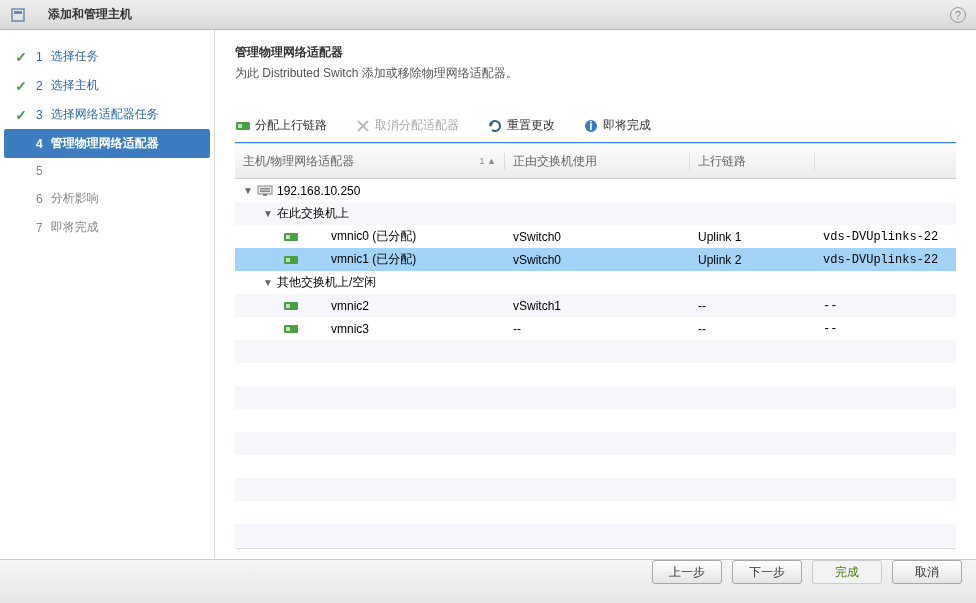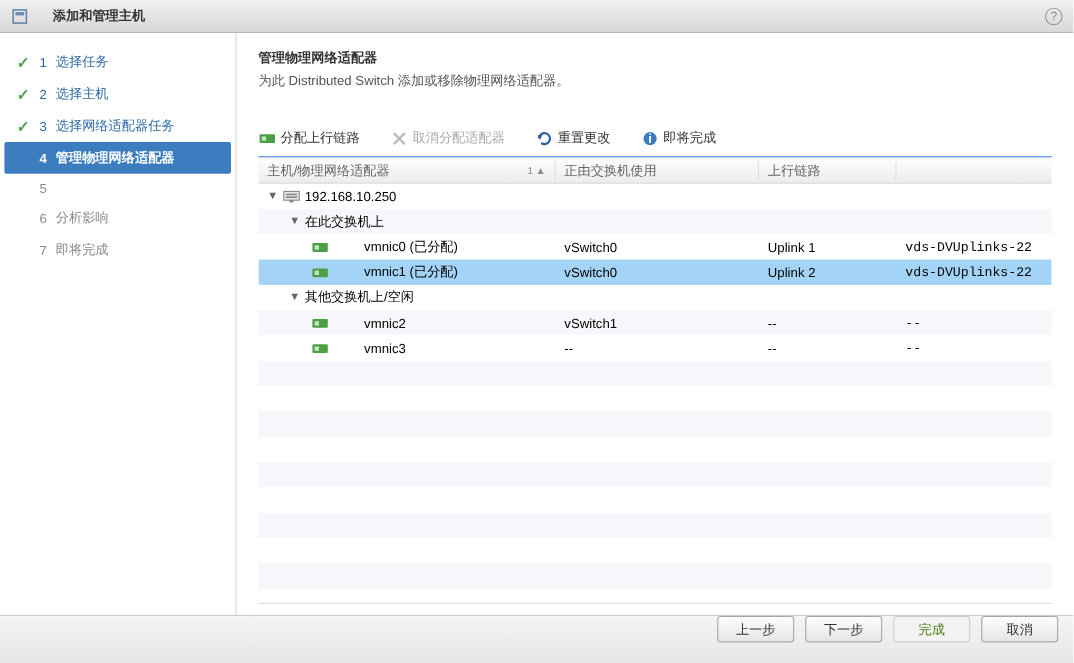--- a/index.html
+++ b/index.html
@@ -20,21 +20,21 @@
     .step-active { background: #3b7dbf; border-radius: 2px; }
     .step-active .step-label, .step-active .step-num { color: #fff; font-weight: bold; }
     .step-pending .step-label, .step-pending .step-num { color: #888; }
     .content { flex: 1; padding: 14px 20px 10px 20px; display: flex; flex-direction: column; overflow: hidden; }
     .content-title { font-weight: bold; color: #333; margin-bottom: 4px; }
     .content-desc { color: #555; margin-bottom: 31px; }
     .toolbar { display: flex; align-items: center; gap: 28px; padding: 4px 0 8px 0; border-bottom: 1px solid #3b82f6; }
     .toolbar-btn { display: flex; align-items: center; gap: 4px; cursor: pointer; color: #333; }
     .toolbar-btn.disabled { color: #aaa; cursor: default; }
     .tb-icon { width: 16px; height: 16px; display: flex; align-items: center; justify-content: center; }
-    .table-header { display: flex; background: linear-gradient(to bottom, #fdfdfd, #ececec); border-top: 1px solid #ddd; border-bottom: 1px solid #ccc; height: 24px; align-items: center; color: #666; font-size: 11px; }
+    .table-header { display: flex; background: linear-gradient(to bottom, #fdfdfd, #ececec); border-top: 1px solid #ddd; border-bottom: 1px solid #ccc; height: 36px; align-items: center; color: #666; font-size: 11px; }
     .col { padding: 0 8px; overflow: hidden; text-overflow: ellipsis; white-space: nowrap; }
     .col1 { width: 270px; border-right: 1px solid #ddd; display: flex; align-items: center; justify-content: space-between; }
     .col2 { width: 185px; border-right: 1px solid #ddd; }
     .col3 { width: 125px; border-right: 1px solid #ddd; }
     .col4 { flex: 1; }
     .sort { color: #888; font-size: 9px; display: flex; align-items: center; gap: 2px; }
     .table-body { flex: 1; overflow: auto; border-bottom: 1px solid #ddd; background: repeating-linear-gradient(to bottom, #ffffff 0, #ffffff 23px, #f5f7fa 23px, #f5f7fa 46px); }
     .row { display: flex; height: 23px; align-items: center; }
     .row.selected { background: #a3d4f7; }
     .row:not(.selected) { background: transparent; }

